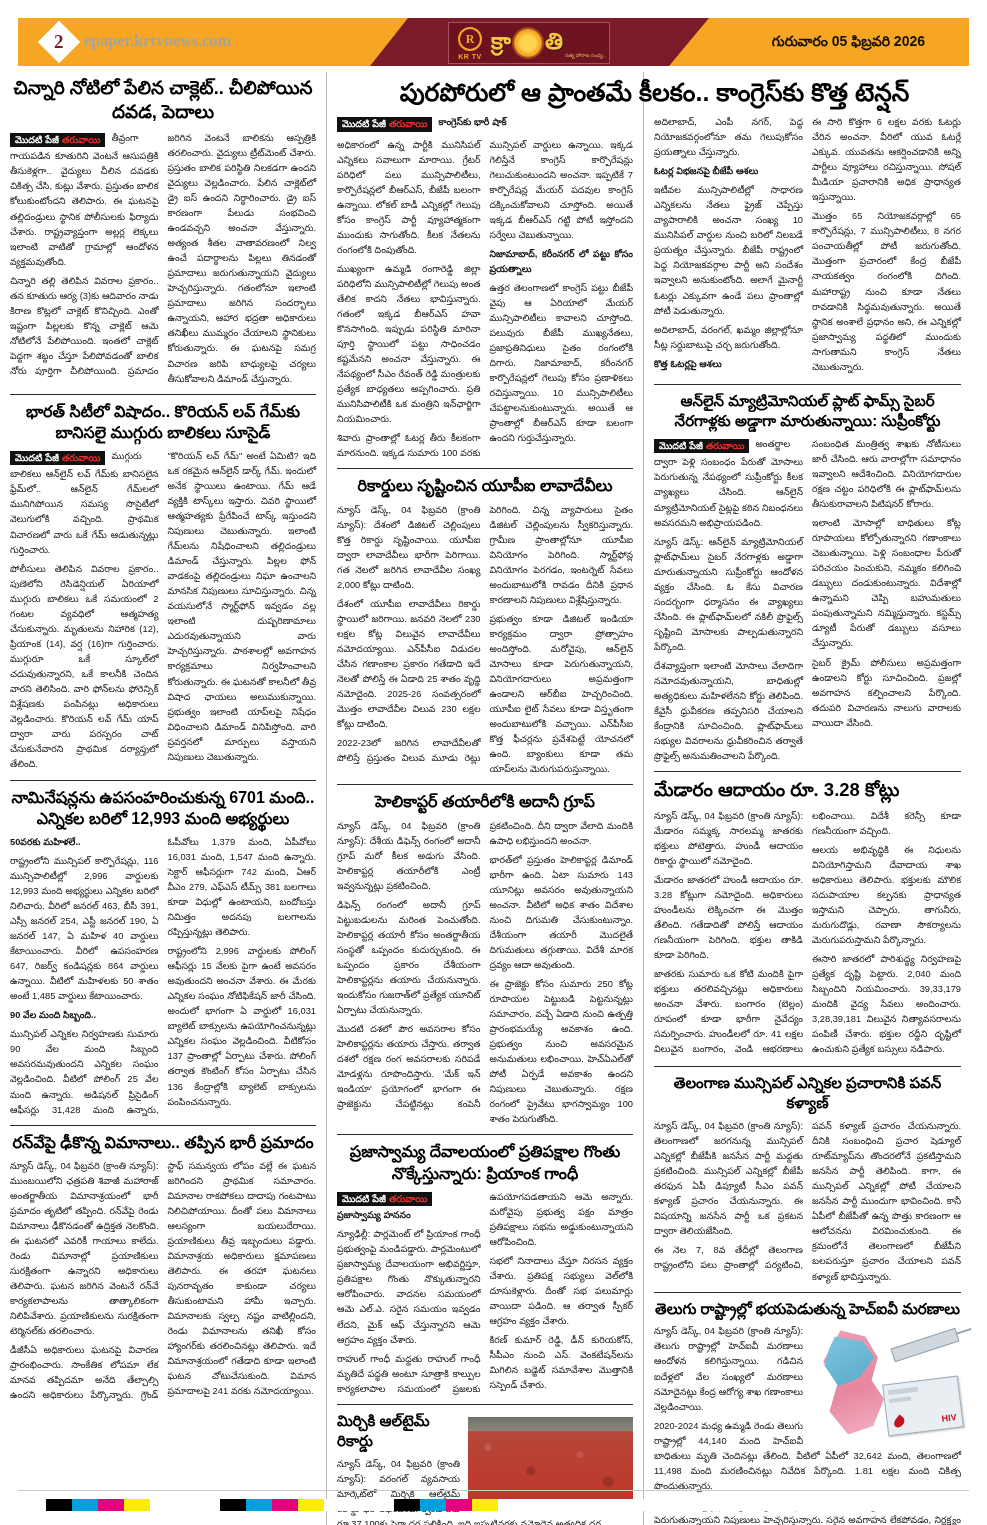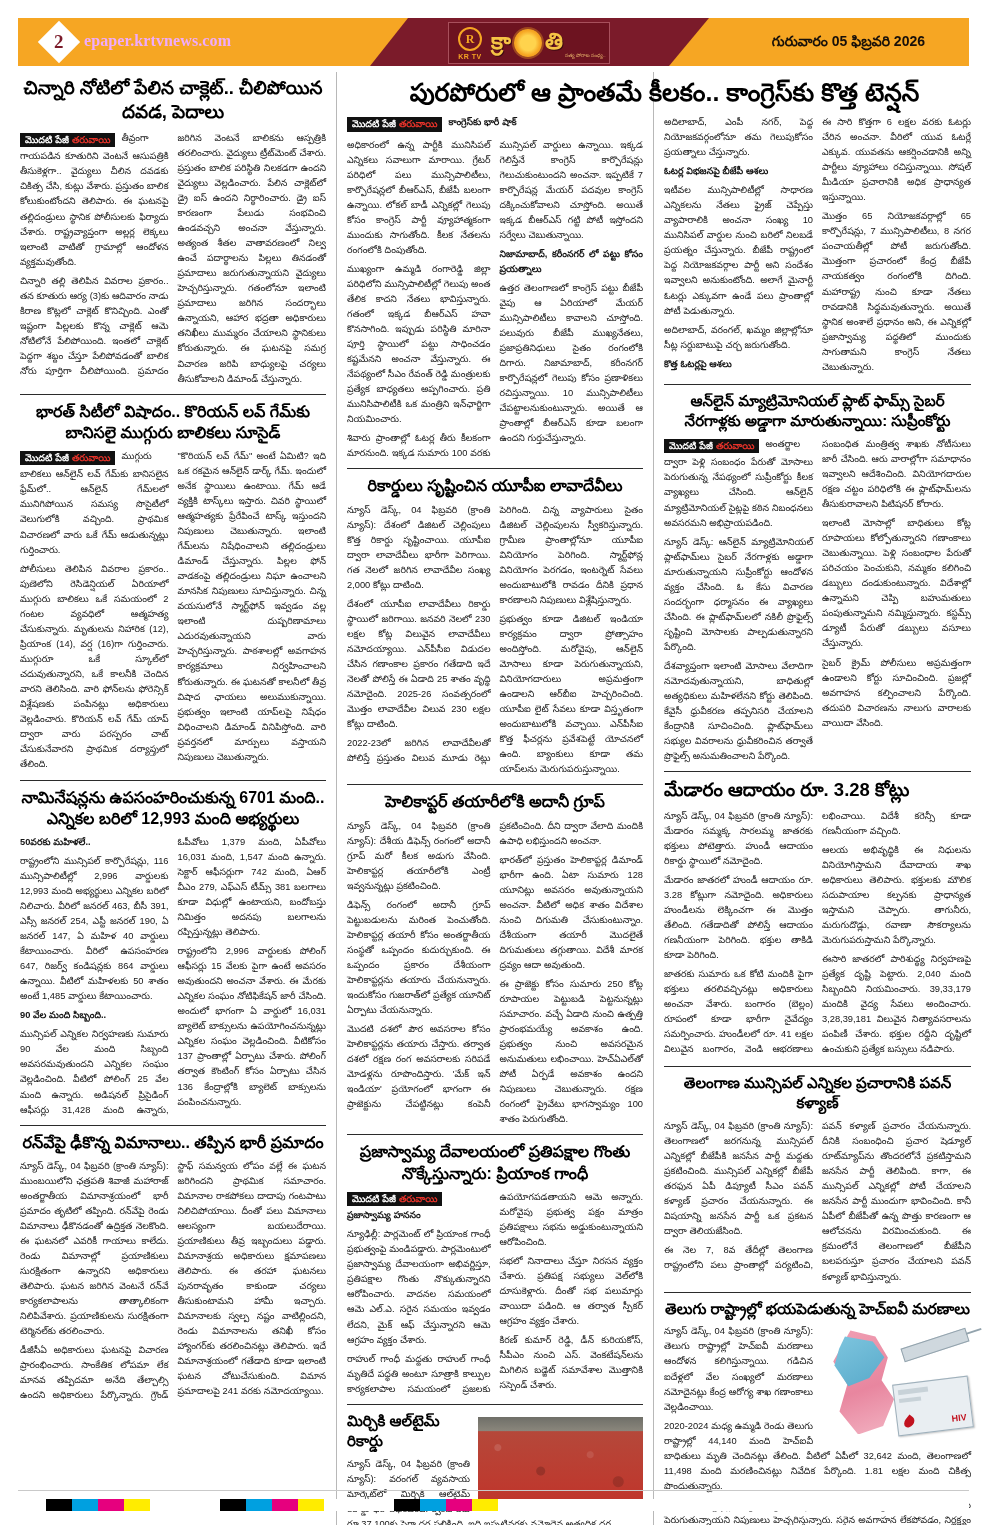--- a/index.html
+++ b/index.html
@@ -28,21 +28,21 @@
   .pagenum{
     position:absolute;left:26px;top:9px;width:30px;height:30px;
     background:#ffffff;transform:rotate(45deg);
     display:flex;align-items:center;justify-content:center;
   }
   .pagenum span{
     transform:rotate(-45deg);color:#7b1b2a;font-weight:bold;font-size:19px;
     font-family:"Liberation Serif",serif;
   }
   .epaper-url{
-    position:absolute;left:66px;top:14px;color:#f0abfc;font-size:16px;font-weight:bold;
+    position:absolute;left:66px;top:14px;color:#a3a3a3;font-size:16px;font-weight:bold;
     letter-spacing:.1px;font-family:"Liberation Serif",serif;
   }
   .logo-box{
     position:absolute;left:430px;top:4px;width:160px;height:40px;
     background:#6d1320;border:1px solid #a8505c;
     display:flex;align-items:center;
   }
   .logo-krtv{
     width:42px;height:100%;display:flex;flex-direction:column;
     align-items:center;justify-content:center;color:#f6a623;
@@ -63,21 +63,21 @@
     background:radial-gradient(circle,#ffd34d 38%,#f6a623 62%,#e08a10 100%);
     box-shadow:0 0 0 2px rgba(246,166,35,.35);
   }
   .logo-tail{font-size:5px;color:#e7b36a;align-self:flex-end;padding:0 0 4px 2px;}
   .mh-date{
     position:absolute;right:44px;top:15px;color:#17100a;font-size:14px;font-weight:bold;
   }
 
   
   .cols{
-    position:absolute;left:20px;top:72px;width:951px;height:1405px;
+    position:absolute;left:10px;top:72px;width:951px;height:1405px;
     display:flex;gap:0;
   }
   .col{box-sizing:border-box;}
   .col-1{width:316px;padding-right:10px;}
   .col-2{width:318px;padding:0 10px;border-left:1px solid #b8b8b8;border-right:1px solid #b8b8b8;}
   .col-3{width:317px;padding-left:10px;}
 
   
   .hl{
     font-family:"Liberation Sans","DejaVu Sans",sans-serif;
@@ -289,21 +289,21 @@
           </div>
 
           <hr class="rule">
 
           <div>
             <div class="hl hl-md">హెలికాప్టర్ తయారీలోకి అదానీ గ్రూప్</div>
             <div class="body twocol">
               <p>న్యూస్ డెస్క్, 04 ఫిబ్రవరి (క్రాంతి న్యూస్): దేశీయ డిఫెన్స్ రంగంలో అదానీ గ్రూప్ మరో కీలక అడుగు వేసింది. హెలికాప్టర్ల తయారీలోకి ఎంట్రీ ఇవ్వనున్నట్లు ప్రకటించింది.</p>
               <p>డిఫెన్స్ రంగంలో అదానీ గ్రూప్ పెట్టుబడులను మరింత పెంచుతోంది. హెలికాప్టర్ల తయారీ కోసం అంతర్జాతీయ సంస్థతో ఒప్పందం కుదుర్చుకుంది. ఈ ఒప్పందం ప్రకారం దేశీయంగా హెలికాప్టర్లను తయారు చేయనున్నారు. ఇందుకోసం గుజరాత్‌లో ప్రత్యేక యూనిట్ ఏర్పాటు చేయనున్నారు.</p>
               <p>మొదటి దశలో పౌర అవసరాల కోసం హెలికాప్టర్లను తయారు చేస్తారు. తర్వాత దశలో రక్షణ రంగ అవసరాలకు సరిపడే మోడళ్లను రూపొందిస్తారు. 'మేక్ ఇన్ ఇండియా' ప్రయోగంలో భాగంగా ఈ ప్రాజెక్టును చేపట్టినట్లు కంపెనీ ప్రకటించింది. దీని ద్వారా వేలాది మందికి ఉపాధి లభిస్తుందని అంచనా.</p>
-              <p>భారత్‌లో ప్రస్తుతం హెలికాప్టర్ల డిమాండ్ భారీగా ఉంది. ఏటా సుమారు 128 యూనిట్లు అవసరం అవుతున్నాయని అంచనా. వీటిలో అధిక శాతం విదేశాల నుంచి దిగుమతి చేసుకుంటున్నాం. దేశీయంగా తయారీ మొదలైతే దిగుమతులు తగ్గుతాయి. విదేశీ మారక ద్రవ్యం ఆదా అవుతుంది.</p>
+              <p>భారత్‌లో ప్రస్తుతం హెలికాప్టర్ల డిమాండ్ భారీగా ఉంది. ఏటా సుమారు 143 యూనిట్లు అవసరం అవుతున్నాయని అంచనా. వీటిలో అధిక శాతం విదేశాల నుంచి దిగుమతి చేసుకుంటున్నాం. దేశీయంగా తయారీ మొదలైతే దిగుమతులు తగ్గుతాయి. విదేశీ మారక ద్రవ్యం ఆదా అవుతుంది.</p>
               <p>ఈ ప్రాజెక్టు కోసం సుమారు 250 కోట్ల రూపాయల పెట్టుబడి పెట్టనున్నట్లు సమాచారం. వచ్చే ఏడాది నుంచి ఉత్పత్తి ప్రారంభమయ్యే అవకాశం ఉంది. ప్రభుత్వం నుంచి అవసరమైన అనుమతులు లభించాయి. హెచ్ఏఎల్‌తో పోటీ ఏర్పడే అవకాశం ఉందని నిపుణులు చెబుతున్నారు. రక్షణ రంగంలో ప్రైవేటు భాగస్వామ్యం 100 శాతం పెరుగుతోంది.</p>
             </div>
           </div>
 
           <hr class="rule">
 
           <div>
             <div class="hl hl-md">ప్రజాస్వామ్య దేవాలయంలో ప్రతిపక్షాల గొంతు నొక్కేస్తున్నారు: ప్రియాంక గాంధీ</div>
             <div class="body twocol">
               <p><span class="badge"><span class="b1">మొదటి పేజీ</span><span class="b2">తరువాయి</span></span><span class="lead">ప్రజాస్వామ్య హననం</span></p>

